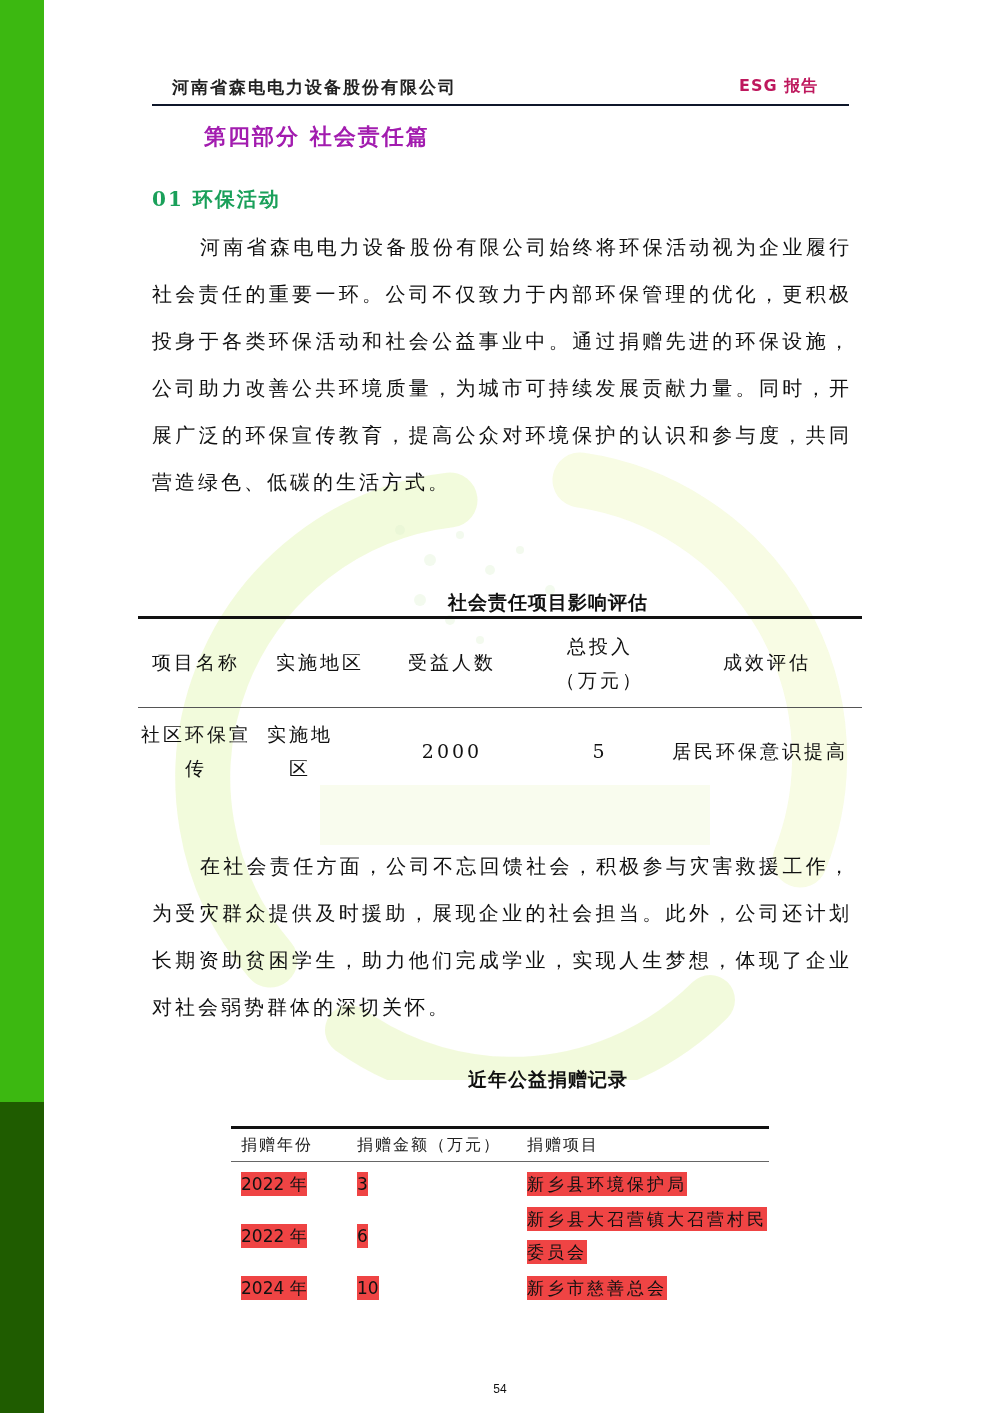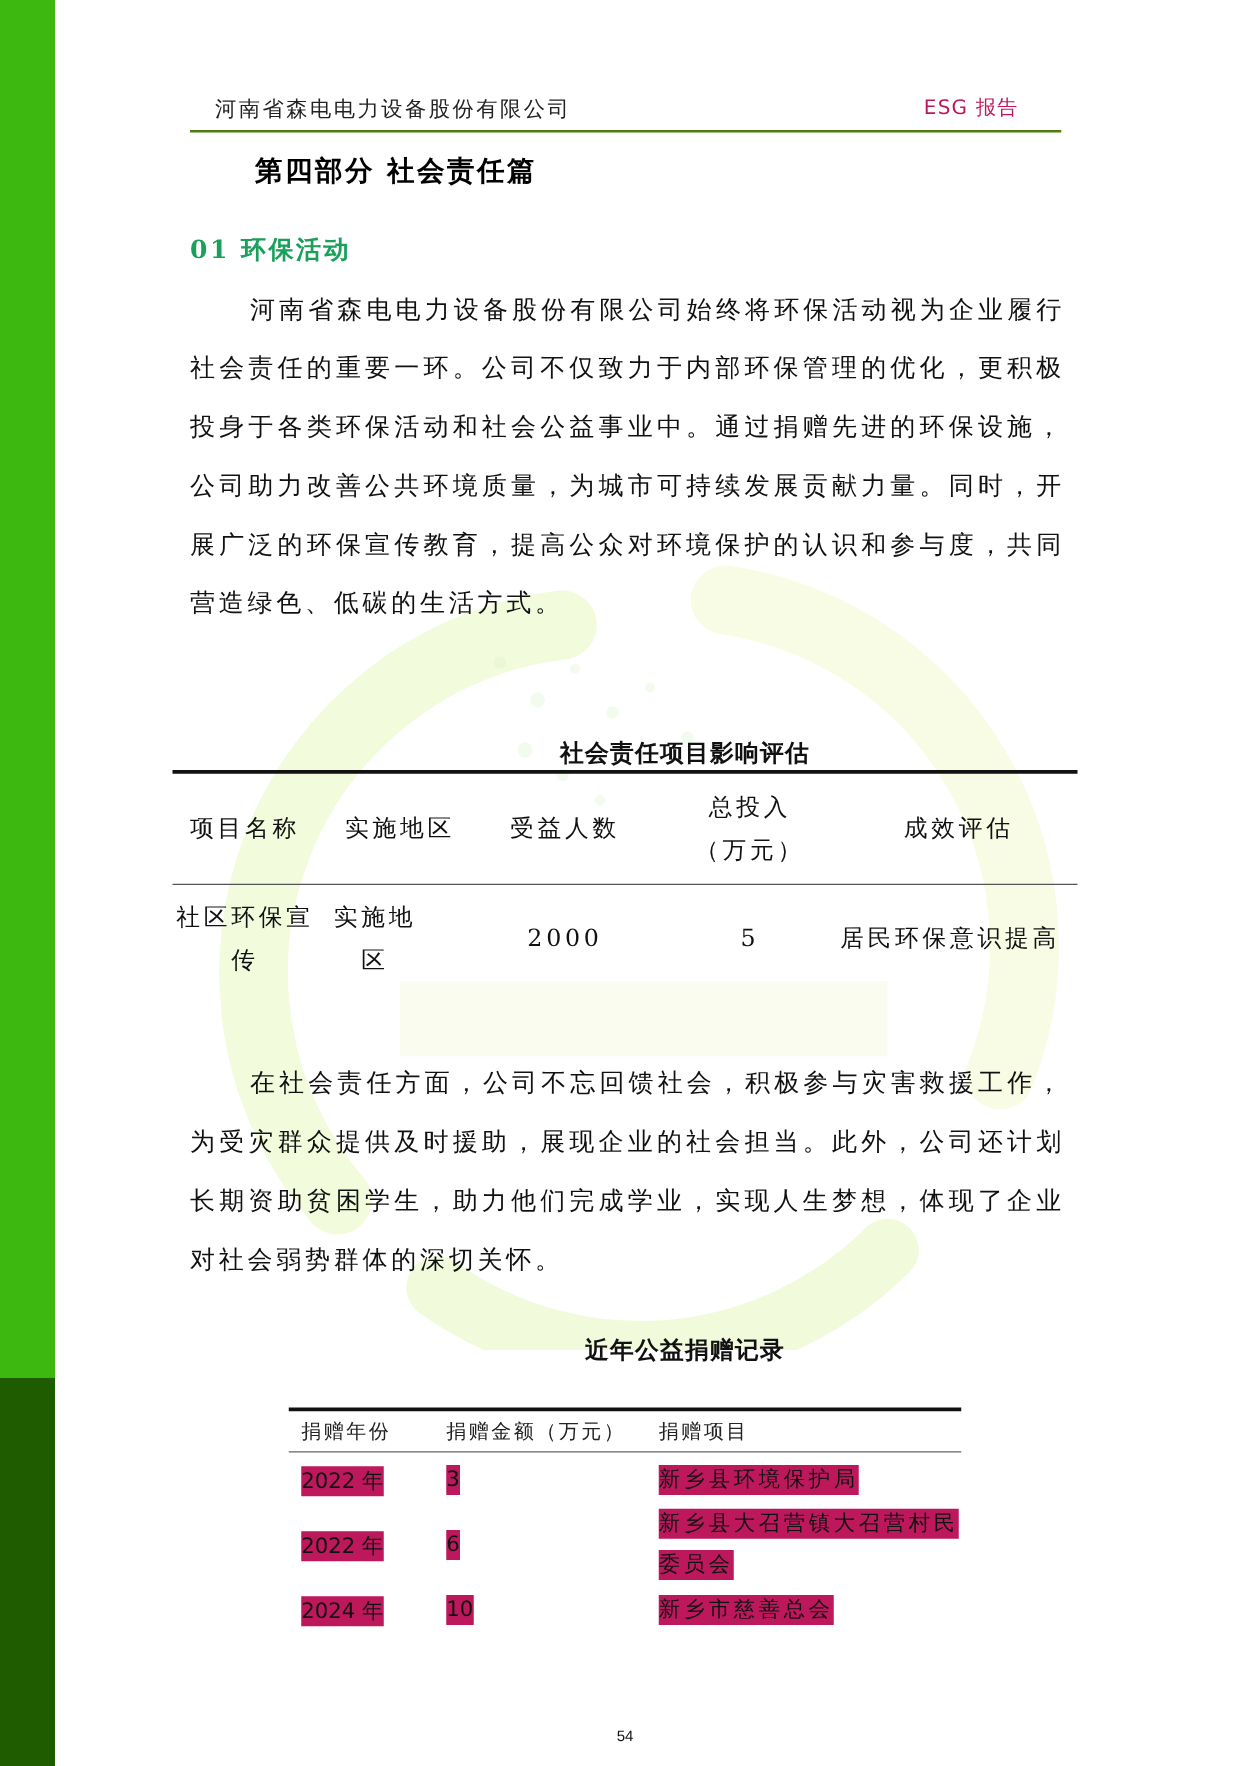--- a/index.html
+++ b/index.html
@@ -8,25 +8,25 @@
       background: #ffffff;
       font-family: "DejaVu Serif", "Liberation Serif", serif;
       color: #111;
     }
     .side-band-top { position: absolute; left: 0; top: 0; width: 44px; height: 1102px; background: #3cb811; }
     .side-band-bottom { position: absolute; left: 0; top: 1102px; width: 44px; height: 311px; background: #1f5c00; }
 
     
     .watermark { position: absolute; left: 150px; top: 440px; width: 740px; height: 640px; pointer-events: none; opacity: 0.55; }
 
-    .header { position: absolute; left: 152px; top: 72px; width: 697px; height: 32px; border-bottom: 2px solid #4d7c0f; }
+    .header { position: absolute; left: 152px; top: 72px; width: 697px; height: 32px; border-bottom: 2px solid #0f172a; font-weight: bold; }
     .header-company { position: absolute; left: 20px; top: 4px; font-size: 17px; letter-spacing: 2px; color: #222; }
     .header-report { position: absolute; left: 587px; top: 4px; font-size: 16px; color: #be185d; font-family: "DejaVu Sans", sans-serif; letter-spacing: 1px; }
 
-    .part-title { position: absolute; left: 204px; top: 122px; font-size: 22px; font-weight: bold; letter-spacing: 2px; color: #000000; }
+    .part-title { position: absolute; left: 204px; top: 122px; font-size: 22px; font-weight: bold; letter-spacing: 2px; color: #a21caf; }
     .section-title { position: absolute; left: 152px; top: 186px; font-size: 20px; font-weight: bold; color: #1aa05a; letter-spacing: 2px; }
 
     .para { position: absolute; left: 152px; width: 700px; font-size: 20px; line-height: 47px; letter-spacing: 3px; color: #111; text-align: justify; z-index: 2; }
     .para1 { top: 224px; }
     .para2 { top: 843px; }
     .para p { margin: 0; text-indent: 48px; }
 
     .table-title { position: absolute; left: 0; width: 1000px; text-align: center; font-size: 19px; font-weight: bold; letter-spacing: 1px; z-index: 2; }
     .t1-title { top: 590px; left: 48px; }
     .t2-title { top: 1067px; left: 48px; }
@@ -44,21 +44,21 @@
     .t1-head .c4 { line-height: 34px; }
     .t1-row .c1, .t1-row .c2, .t1-row .c5 { line-height: 34px; }
 
     
     .t2 { position: absolute; left: 231px; top: 1126px; width: 538px; border-top: 3px solid #111; z-index: 2; font-family: "DejaVu Sans", "Liberation Sans", sans-serif; }
     .t2-head { display: flex; height: 32px; align-items: center; border-bottom: 1px solid #666; font-size: 16px; letter-spacing: 2px; color: #222; font-family: "DejaVu Serif", serif; }
     .t2-row { display: flex; align-items: center; font-size: 17px; }
     .d1 { width: 118px; padding-left: 10px; box-sizing: border-box; }
     .d2 { width: 170px; padding-left: 8px; box-sizing: border-box; }
     .d3 { width: 250px; padding-left: 8px; box-sizing: border-box; }
-    .hl { background: #be185d; padding: 2px 0; }
+    .hl { background: #ef4444; padding: 2px 0; }
     .serif-hl { font-family: "DejaVu Serif", serif; letter-spacing: 3px; line-height: 33px; }
     .r1 { height: 44px; }
     .r2 { height: 60px; }
     .r3 { height: 44px; }
 
     .page-num { position: absolute; left: 0; width: 1000px; top: 1382px; text-align: center; font-family: "Liberation Sans", sans-serif; font-size: 12px; color: #111; }
   </style>
 </head>
 <body>
 

